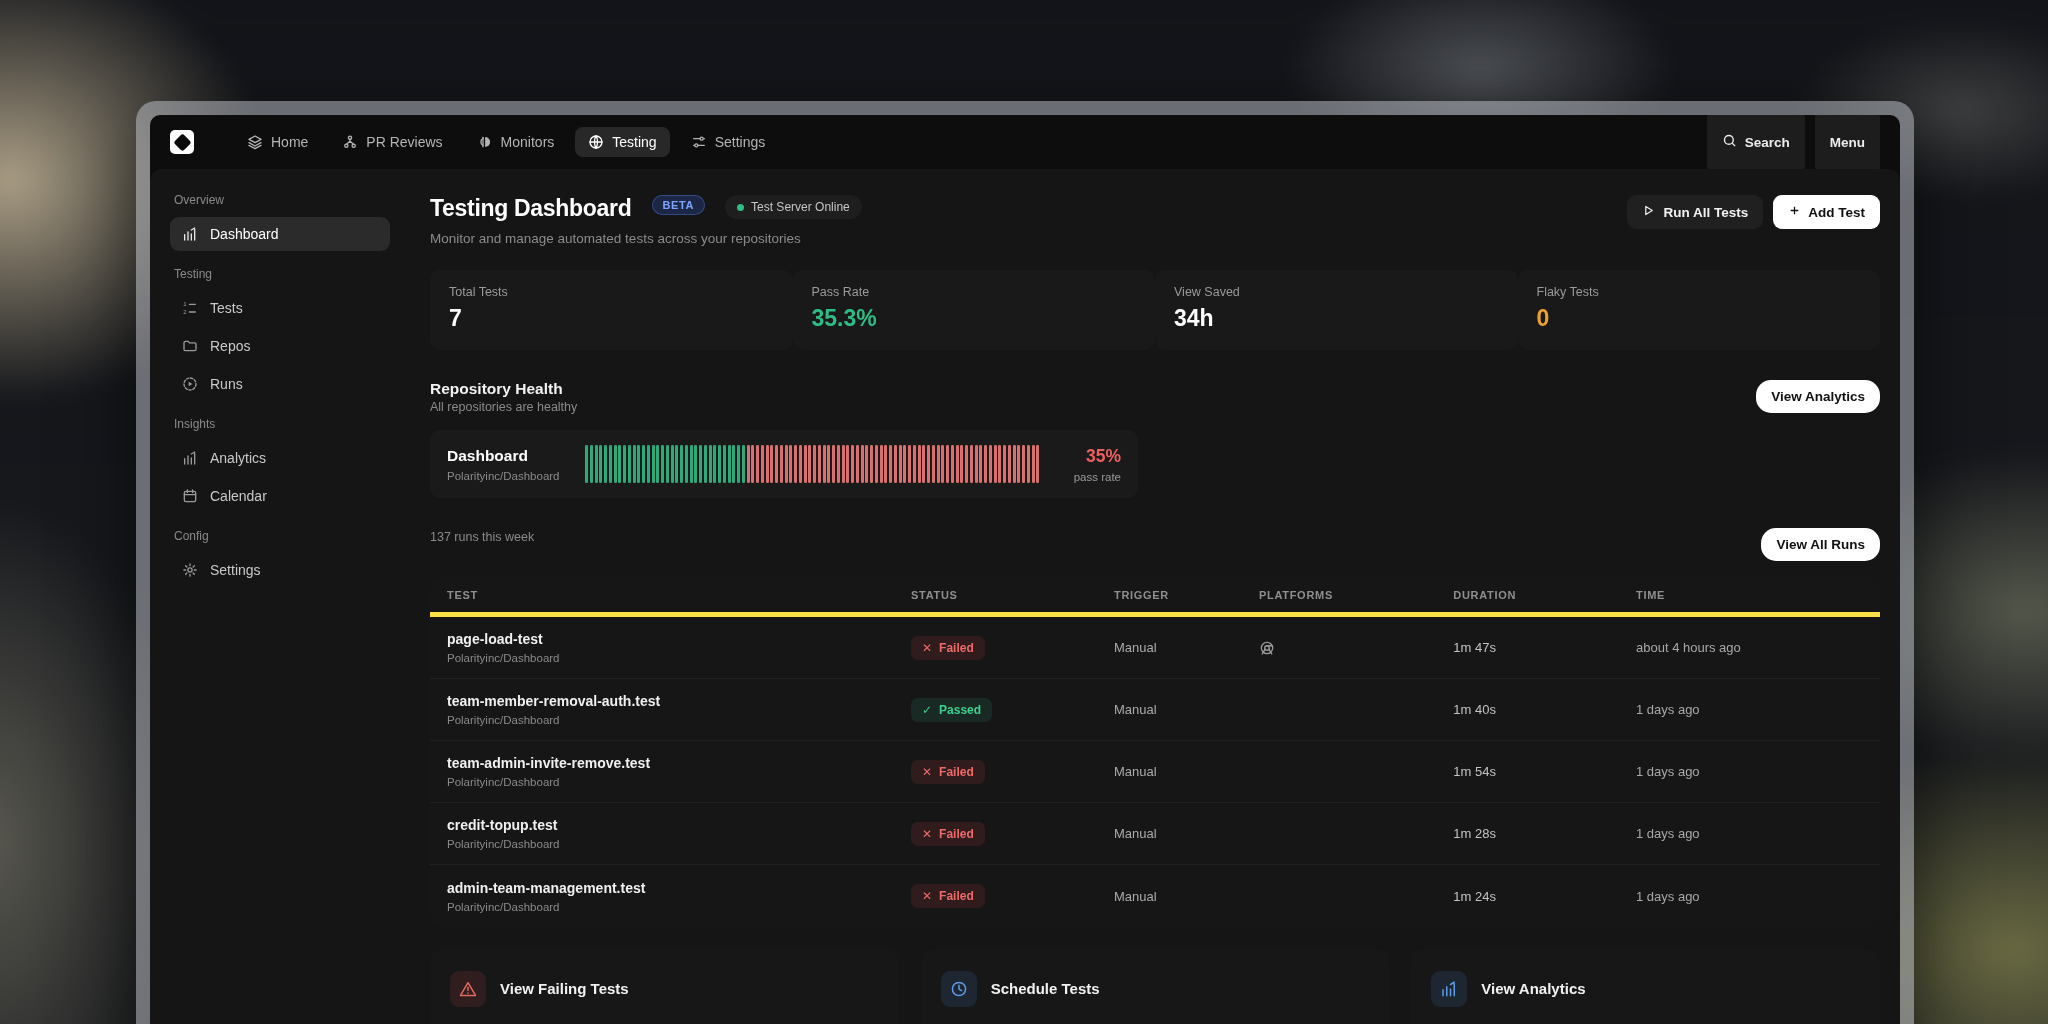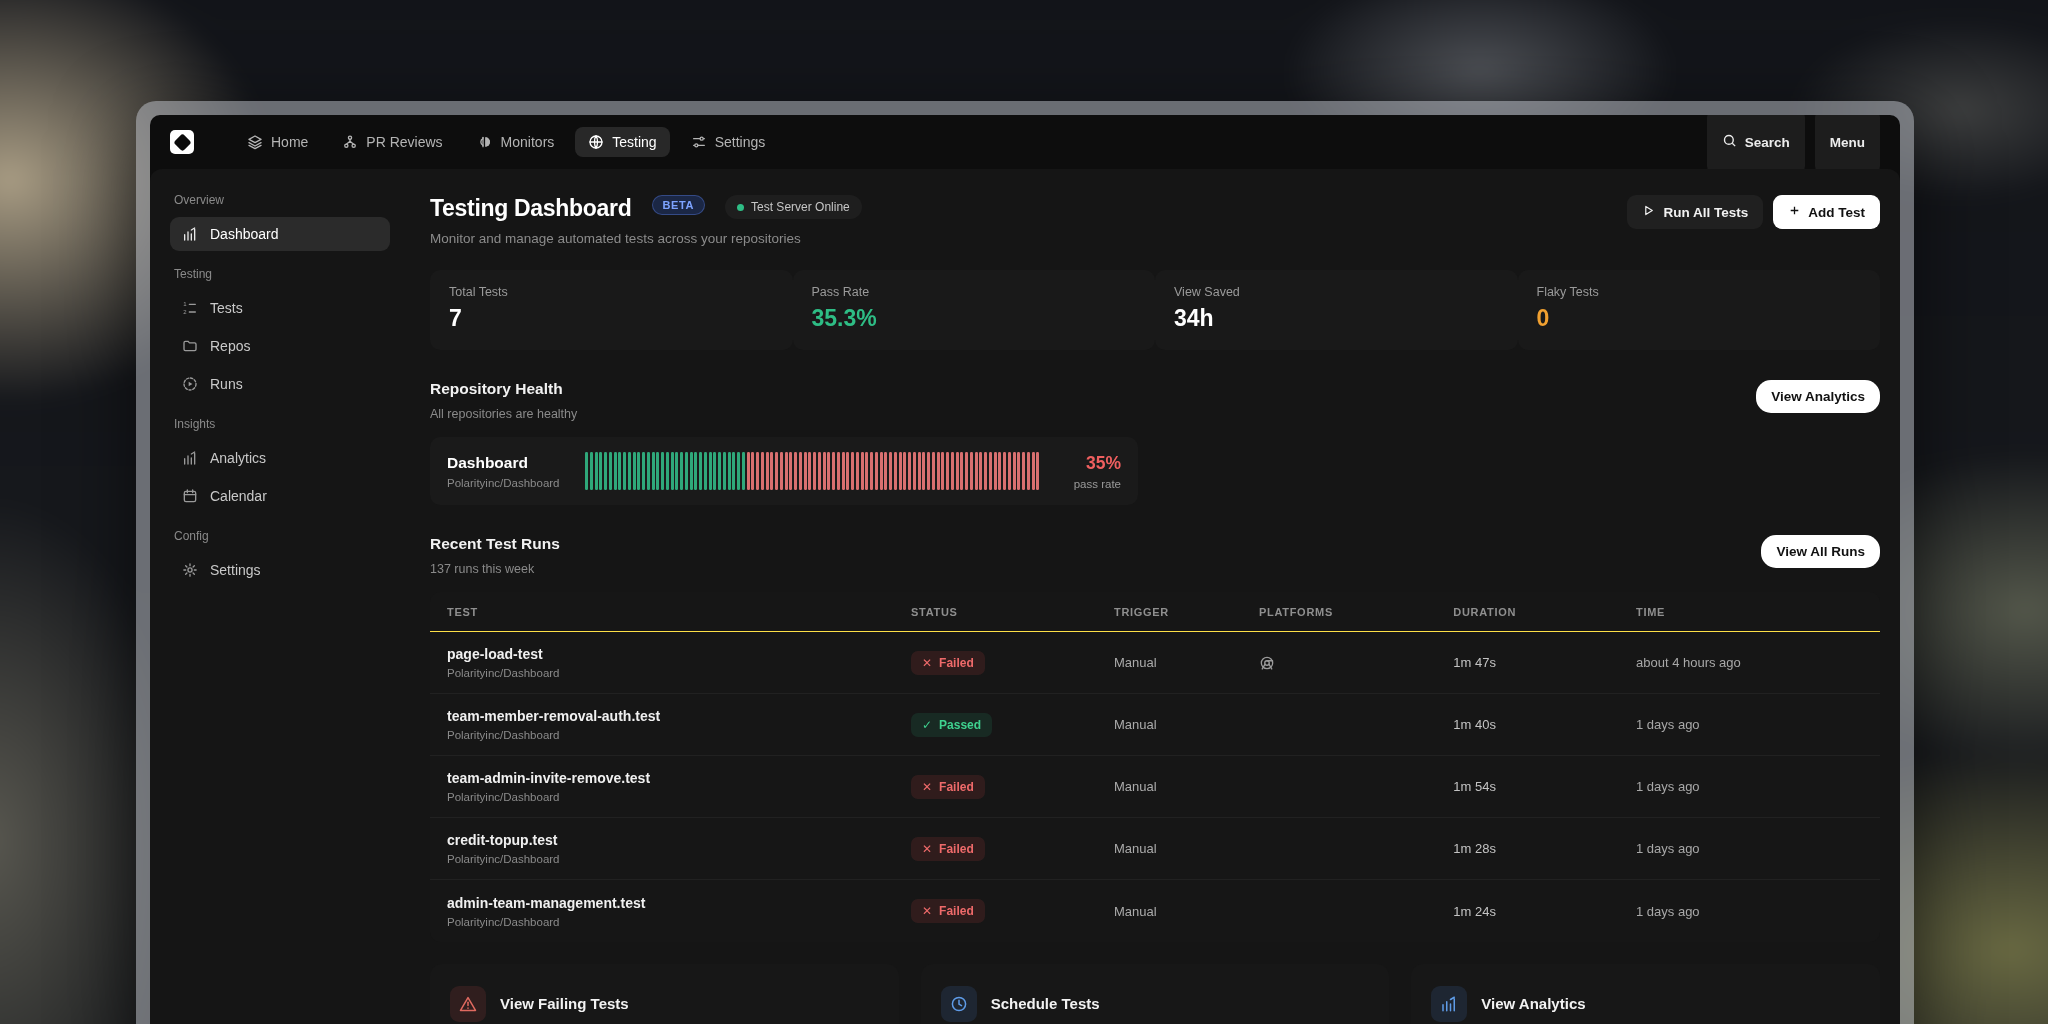--- a/index.html
+++ b/index.html
@@ -72,39 +72,39 @@
 
   
   .stats-row { display:flex; margin-top:24px; }
   .stat-card { flex:1; background:#191919; border-radius:10px; padding:15px 19px; height:80px; }
   .stat-label { color:#9a9a9a; font-size:12.5px; }
   .stat-value { font-size:23px; font-weight:700; margin-top:6px; }
 
   
   .section-row { display:flex; align-items:flex-start; margin-top:30px; }
   .section-title { color:#f2f2f2; font-size:15.5px; font-weight:600; flex:1; }
-  .section-sub { color:#8a8a8a; font-size:12.5px; margin-top:9px; }
+  .section-sub { color:#8a8a8a; font-size:12.5px; margin-top:2px; }
 
   
   .repo-card { margin-top:16px; width:708px; background:#1a1a1a; border-radius:10px;
     display:flex; align-items:center; padding:15px 17px; gap:16px; }
   .repo-name { color:#fff; font-size:15.5px; font-weight:600; }
   .repo-full { color:#8a8a8a; font-size:11.5px; margin-top:5px; }
   .repo-id { width:122px; flex:0 0 122px; }
   .health-bar { flex:1; height:38px; display:flex; align-items:stretch; overflow:hidden; }
   .seg { width:3.2px; margin-right:1.7px; border-radius:1.2px; }
   .repo-rate { width:64px; flex:0 0 64px; text-align:right; }
   .rate-pct { font-size:17.5px; font-weight:700; }
   .rate-label { color:#9a9a9a; font-size:11.5px; margin-top:4px; }
 
   
   .runs-table { margin-top:16px; background:#161616; border-radius:10px; overflow:hidden; }
   .t-head, .t-row { display:grid;
     grid-template-columns:32% 14% 10% 13.4% 12.6% 18%; align-items:center; }
-  .t-head { height:40px; border-bottom:1px solid #fde047; }
+  .t-head { height:40px; border-bottom:5px solid #fde047; }
   .t-head span { color:#8f8f8f; font-size:11px; font-weight:700; letter-spacing:0.7px; padding-left:17px; }
   .t-row { height:62px; border-bottom:1px solid #212121; cursor:pointer; }
   .t-row:last-child { border-bottom:none; }
   .cell { padding-left:17px; }
   .test-name { color:#f0f0f0; font-size:14px; font-weight:600; }
   .test-repo { color:#8a8a8a; font-size:11.5px; margin-top:5px; }
   .badge { display:inline-flex; align-items:center; gap:7px; font-size:12px; font-weight:600;
     padding:5px 11px; border-radius:7px; }
   .badge-failed { background:rgba(214,70,70,0.14); color:#ee6a6a; }
   .badge-passed { background:rgba(40,180,120,0.13); color:#3fd18f; }
@@ -445,21 +445,20 @@
               <div class="seg" style="background:#d97070"></div>
             </div>
           <div class="repo-rate">
             <div class="rate-pct" id="rate-pct" style="color: rgb(239, 95, 95);">35%</div>
             <div class="rate-label">pass rate</div>
           </div>
         </div>
 
         <div class="section-row">
           <div style="flex:1">
-            <div class="section-title">Recent Test Runs</div>
             <div class="section-sub">137 runs this week</div>
           </div>
           <div class="btn-white rounded">
             <span>View All Runs</span>
           </div>
         </div>
 
         <div class="runs-table">
           <div class="t-head" id="table-head">
               <span>TEST</span>

